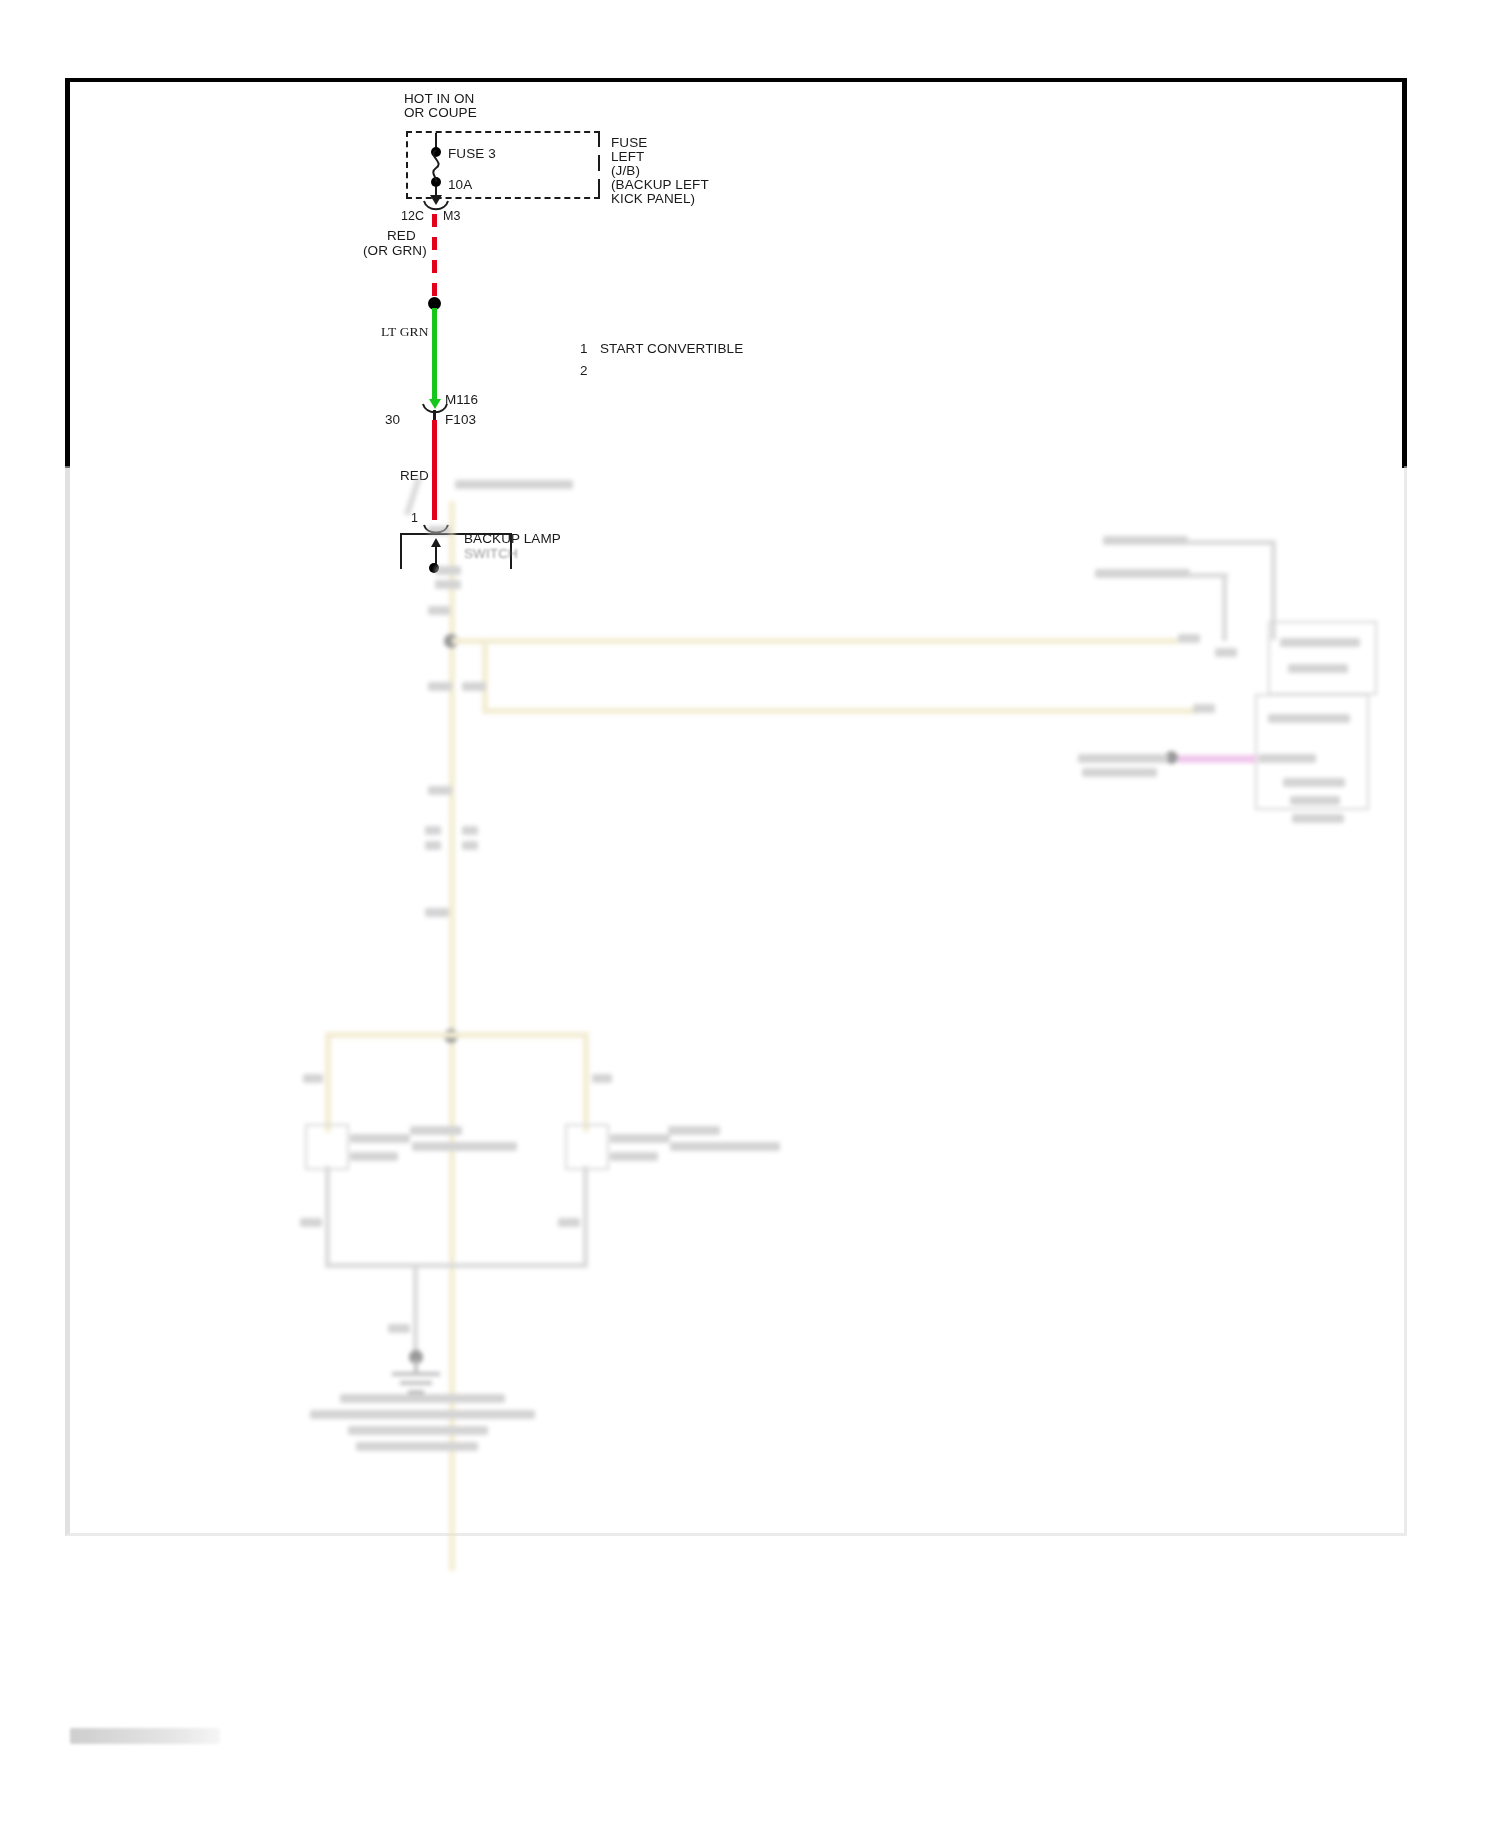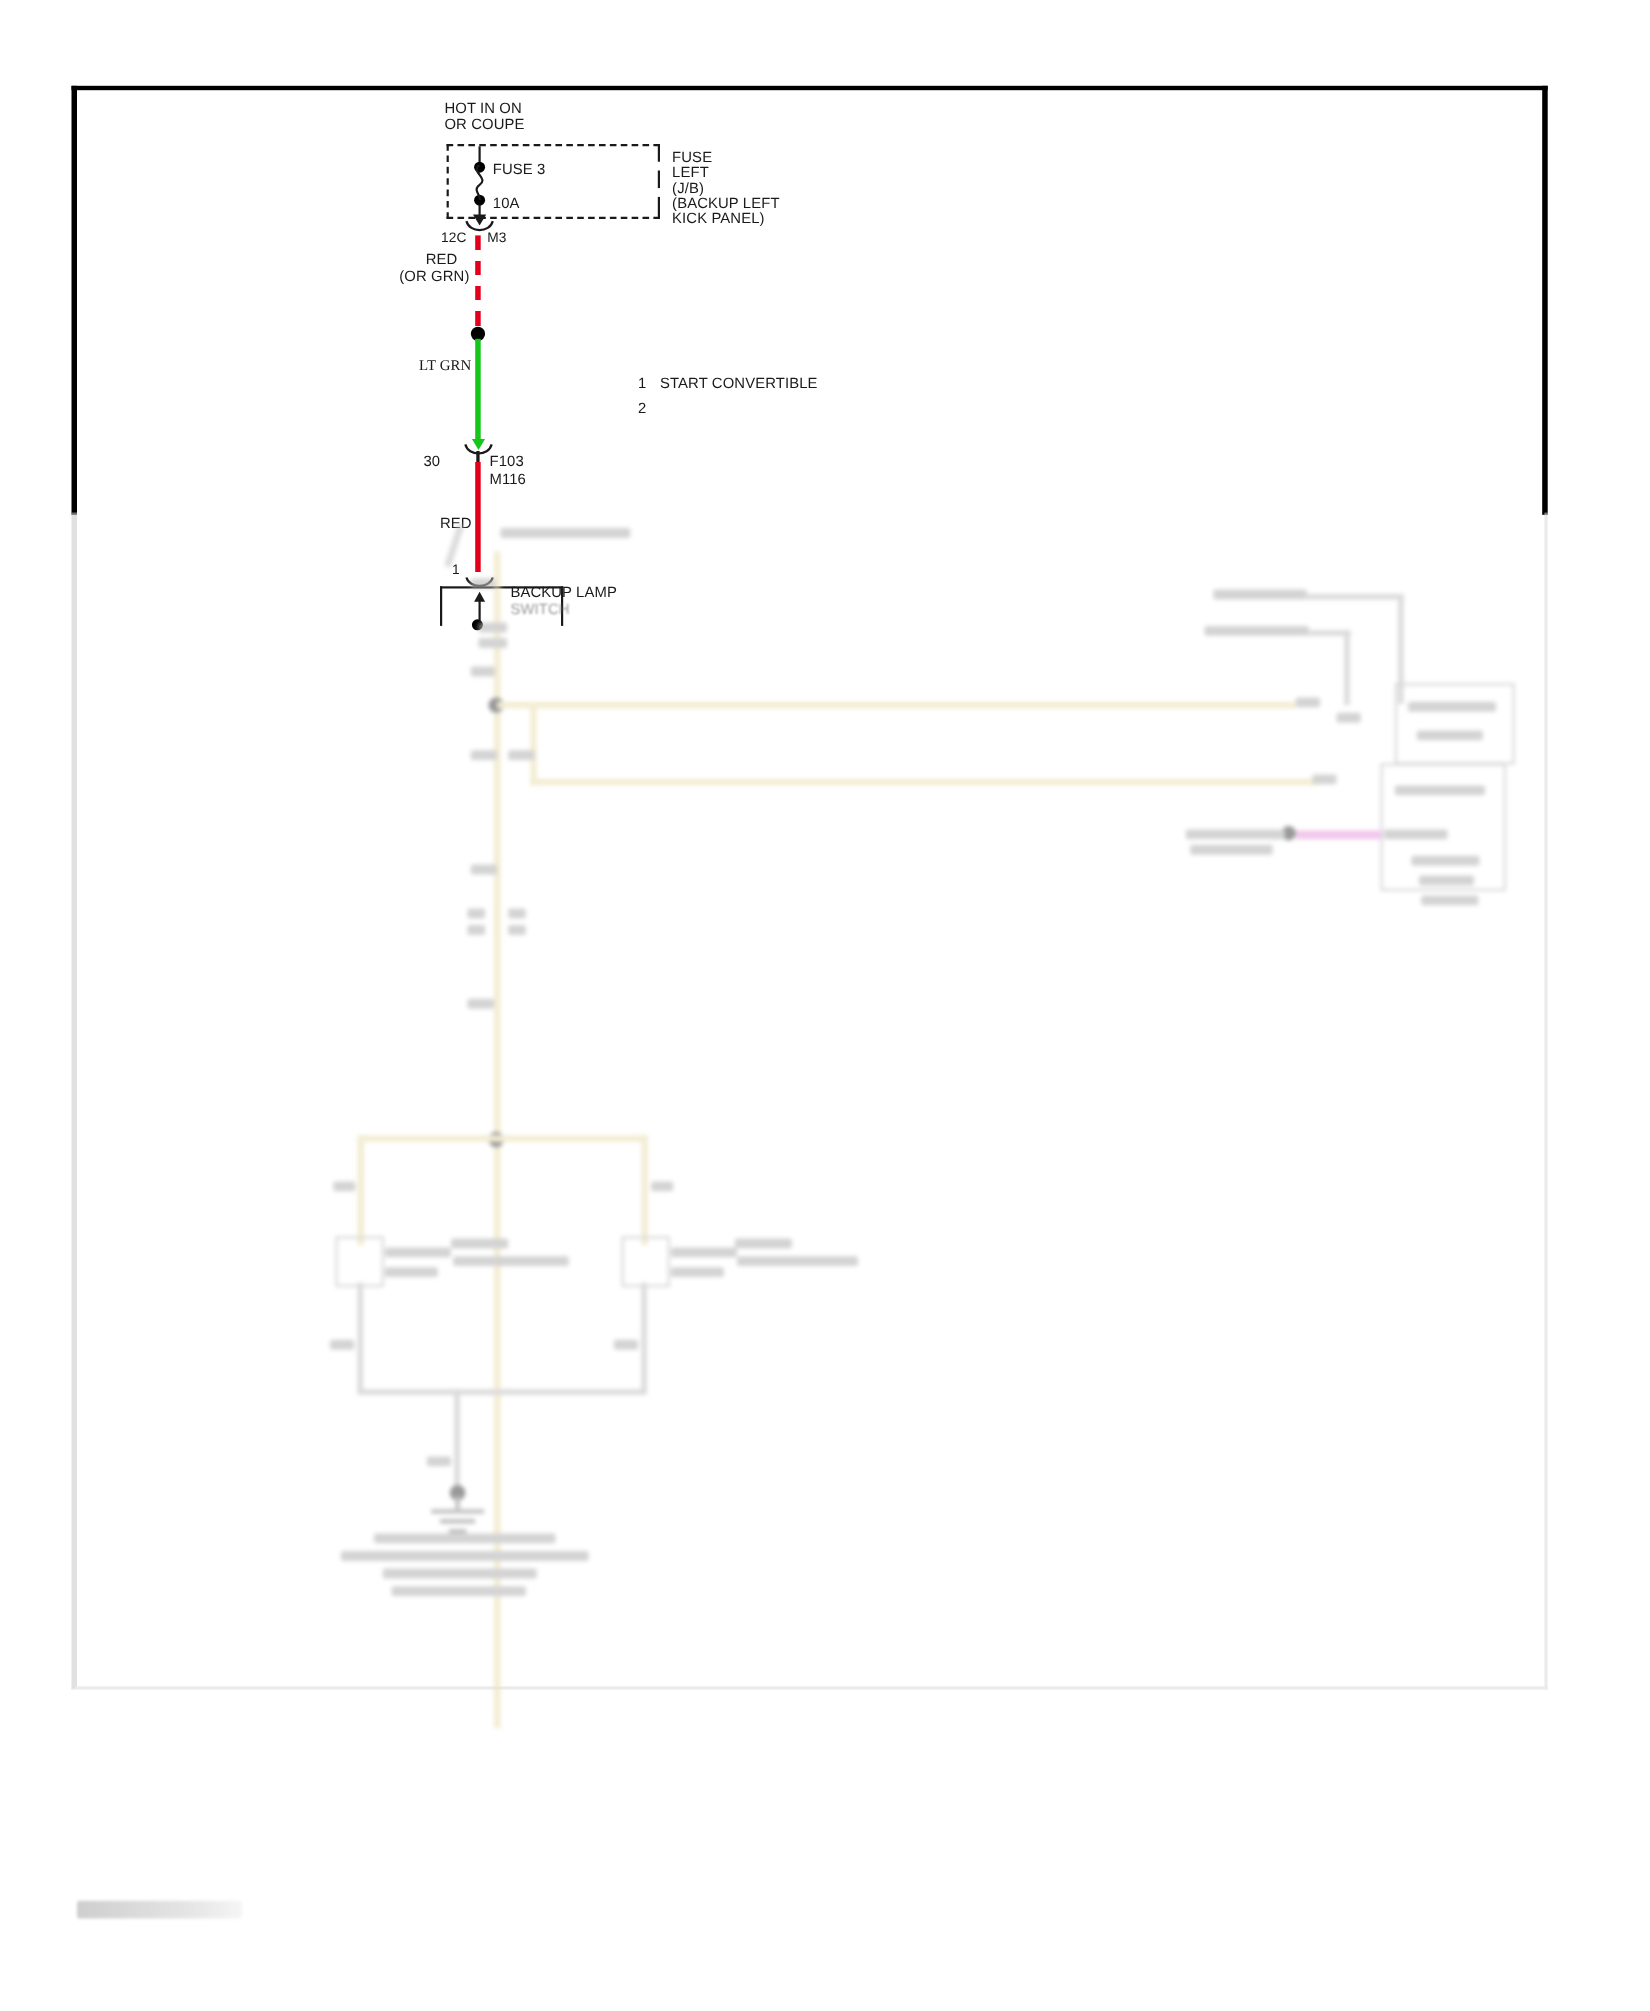--- a/index.html
+++ b/index.html
@@ -180,21 +180,21 @@
 
   <svg style="position:absolute; left:427px; top:396px;" width="16" height="14">
     <path d="M8 13 L2 3 L14 3 Z" fill="#16c61a"></path>
   </svg>
 
   <svg style="position:absolute; left:421px; top:403px;" width="28" height="14">
     <path d="M2 1 C 5 12, 23 12, 26 1" stroke="#1a1a1a" stroke-width="2" fill="none"></path>
   </svg>
   <div class="wire" style="left:433px; top:410px; width:3px; height:12px; background:#1a1a1a;"></div>
 
-  <div class="lbl" style="left:445px; top:392px;margin-top:36px;">M116</div>
+  <div class="lbl" style="left:445px; top:392px;">M116</div>
   <div class="lbl" style="left:385px; top:412px;">30</div>
   <div class="lbl" style="left:445px; top:412px;">F103</div>
 
   <div class="wire wire-red" style="left:432px; top:420px; width:5px; height:100px;"></div>
   <div class="lbl" style="left:400px; top:468px;">RED</div>
 
   <div class="lbl sm" style="left:411px; top:511px;">1</div>
 
   <svg style="position:absolute; left:422px; top:524px;" width="28" height="13">
     <path d="M2 1 C 5 11, 23 11, 26 1" stroke="#1a1a1a" stroke-width="2" fill="none"></path>

